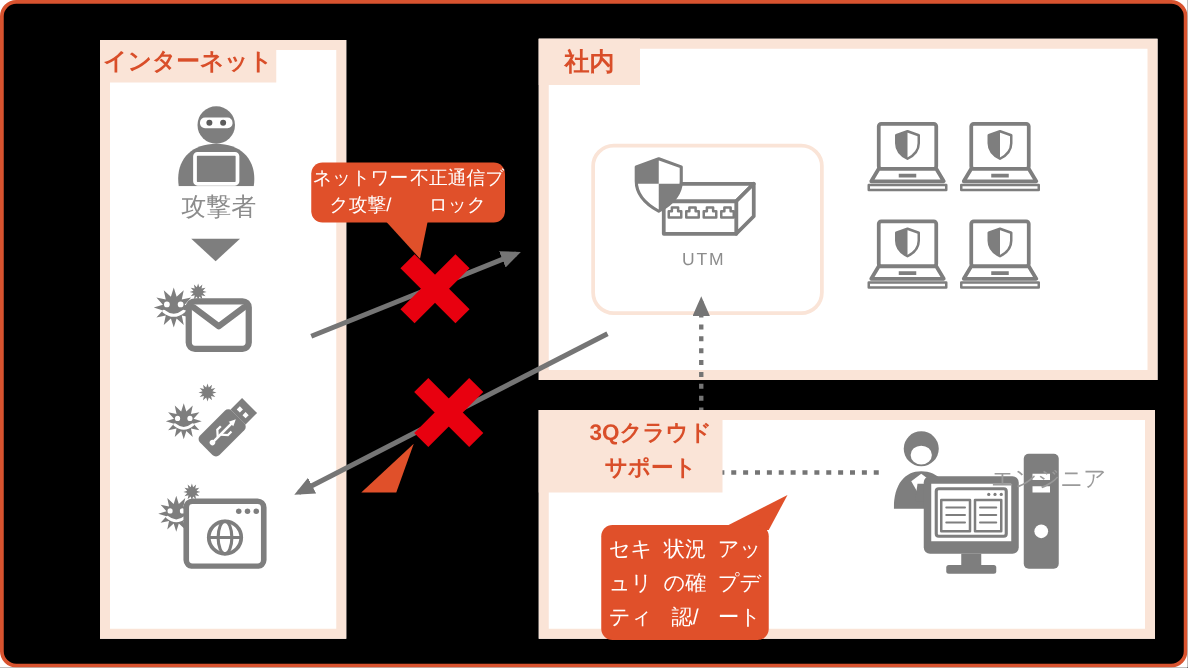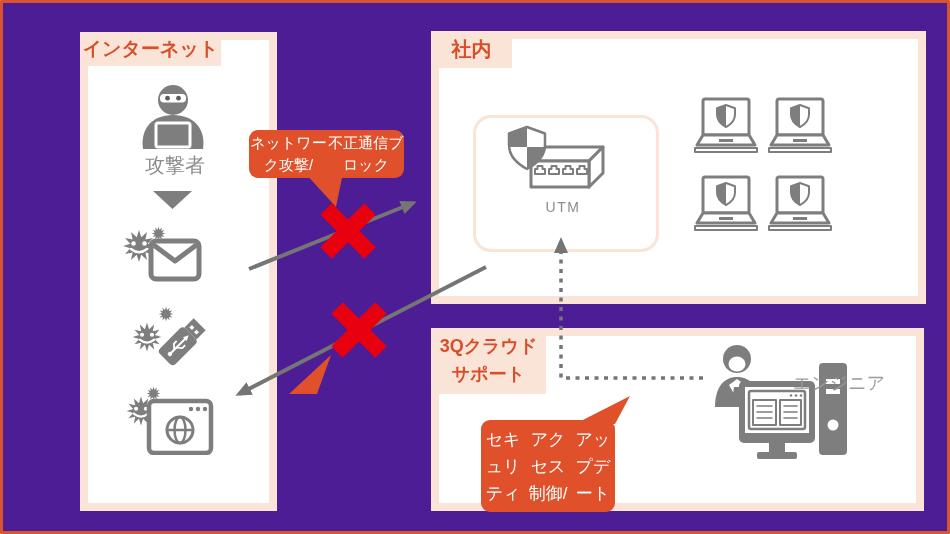--- a/index.html
+++ b/index.html
@@ -1,19 +1,19 @@
 <!DOCTYPE html>
 <html style="--frame: #D8532F; --zone_fill: #FAE4D7; --zone_text: #D94E29; --bubble: #E0502A; --bubble_text: #FFFFFF; --cross: #E8000F; --icon_gray: #7E7E7E; --line_gray: #757575; --label_gray: #8C8C8C;"><head>
 <meta charset="utf-8">
 <style>
   html,body{margin:0;padding:0;background:#fff;}
   .canvas{
     position:relative;width:944px;height:528px;
-    border:3px solid var(--frame,#D8532F);border-radius:1px;
-    background:#4c1d95;overflow:hidden;
+    border:3px solid var(--frame,#D8532F);border-radius:13px;
+    background:#000000;overflow:hidden;
     font-family:"Liberation Sans","DejaVu Sans",sans-serif;
     text-decoration:underline;
   }
   .zone{position:absolute;border:8px solid var(--zone_fill,#FAE4D7);background:#fff;}
   .zone-label{
     position:absolute;background:var(--zone_fill,#FAE4D7);
     color:var(--zone_text,#D94E29);font-weight:bold;
     display:flex;flex-direction:column;align-items:center;justify-content:center;
     text-align:center;z-index:3;
   }
@@ -71,21 +71,21 @@
   <div class="zone-label" style="left:77px;top:29px;width:141px;height:34px;font-size:19px;">
     <span>インターネット</span>
   </div>
 
   <div class="zone" style="left:428px;top:28px;width:479px;height:257px;"></div>
   <div class="zone-label" style="left:428px;top:28px;width:81px;height:37px;font-size:20px;">
     <span>社内</span>
   </div>
 
   <div class="zone" style="left:428px;top:325px;width:477px;height:167px;"></div>
-  <div class="zone-label" style="left:428px;top:325px;width:115px;height:66px;font-size:18px;line-height:1.55;">
+  <div class="zone-label" style="left:428px;top:325px;width:115px;height:66px;font-size:18px;line-height:1.55;padding-left:32px;">
     <span>3Qクラウド</span>
     <span>サポート</span>
   </div>
 
   <div class="utm-frame" style="left:470px;top:112px;width:180px;height:131px;"></div>
 
   <svg class="overlay" width="944" height="528" viewBox="0 0 944 528">
     <polygon class="tri" points="150,188 189,188 169.5,206"></polygon>
     <line class="conn" x1="246" y1="266" x2="410" y2="200" marker-end="url(#ah)"></line>
     <line class="conn" x1="483" y1="264" x2="236" y2="391" marker-end="url(#ah)"></line>
@@ -213,17 +213,17 @@
   <div class="node-label" style="left:786px;top:368px;width:100px;font-size:18px;color:#9a9a9a;">
     <span>エンジニア</span>
   </div>
 
   <div class="bubble" style="left:246px;top:127px;width:155px;height:48px;font-size:15px;line-height:22px;">
     <span>ネットワーク攻撃/</span>
     <span>不正通信ブロック</span>
   </div>
   <div class="bubble" style="left:478px;top:417px;width:134px;height:92px;font-size:17px;line-height:27px;">
     <span>セキュリティ</span>
-    <span>アクセス制御/</span>
+    <span>状況の確認/</span>
     <span>アップデート</span>
   </div>
 
 </div>
 
 </body></html>

